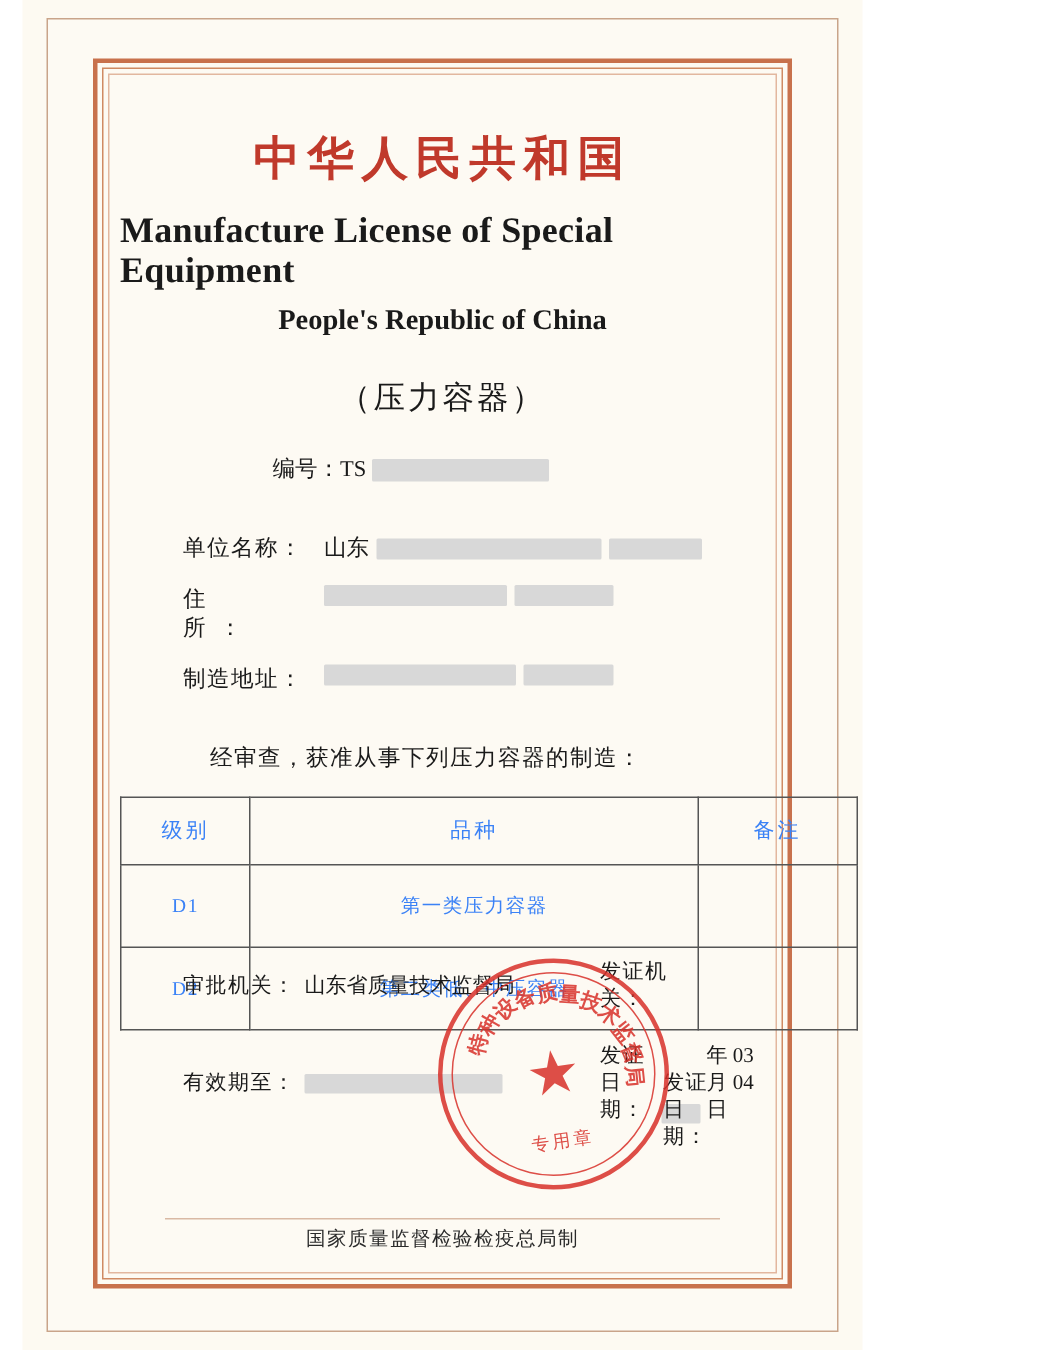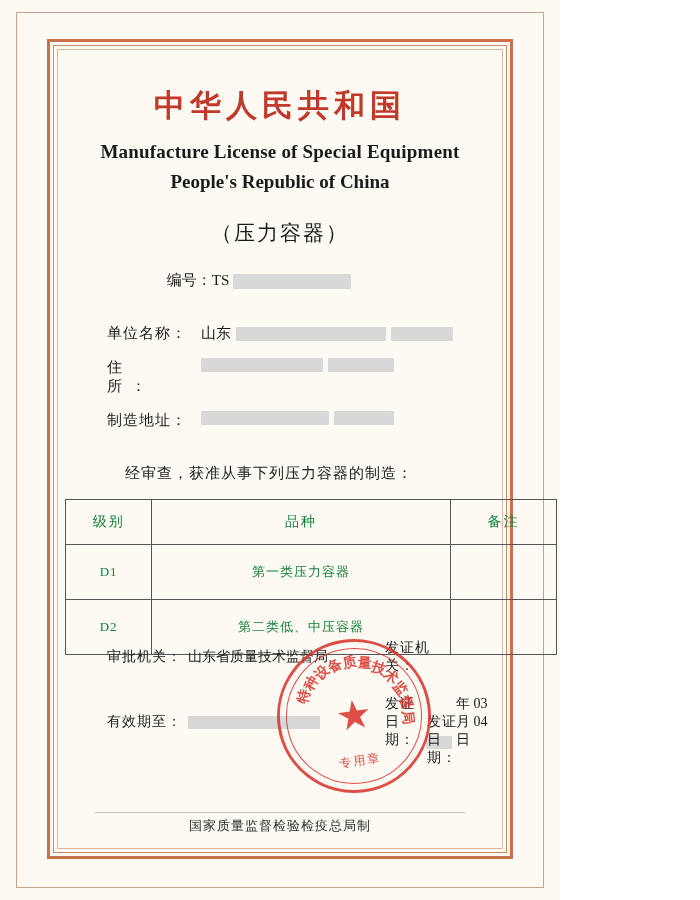--- a/index.html
+++ b/index.html
@@ -12,20 +12,21 @@
     height: 900px;
     font-family: "Liberation Serif", serif;
     overflow: hidden;
   }
   .page {
     position: relative;
     width: 560px;
     height: 900px;
     background: #fdfaf2;
     box-sizing: border-box;
+    margin-left: 15px;
   }
   
   .outer-frame {
     position: absolute;
     left: 16px;
     top: 12px;
     right: 16px;
     bottom: 12px;
     border: 1px solid #c9a48a;
     box-sizing: border-box;
@@ -78,24 +79,23 @@
   }
   .title-cn2 {
     text-align: center;
     color: #c0392b;
     font-weight: bold;
     font-size: 29px;
     letter-spacing: 4px;
     margin-top: 9px;
   }
   .title-en1 {
-    text-align: center;
     color: #1a1a1a;
     font-weight: bold;
-    font-size: 19px;
+    font-size: 24px;
     margin-top: 14px;
     letter-spacing: 0.2px;
   }
   .title-en2 {
     text-align: center;
     color: #1a1a1a;
     font-weight: bold;
     font-size: 19px;
     margin-top: 8px;
   }
@@ -152,21 +152,21 @@
     font-size: 15px;
     letter-spacing: 1px;
     color: #1a1a1a;
   }
 
   table.equip {
     margin: 16px auto 0 auto;
     width: 492px;
     border-collapse: collapse;
     font-size: 13px;
-    color: #15803d;
+    color: #3b82f6;
   }
   table.equip th, table.equip td {
     border: 1px solid #555;
     text-align: center;
     padding: 0;
     font-weight: normal;
   }
   table.equip th {
     height: 44px;
     font-size: 14px;

